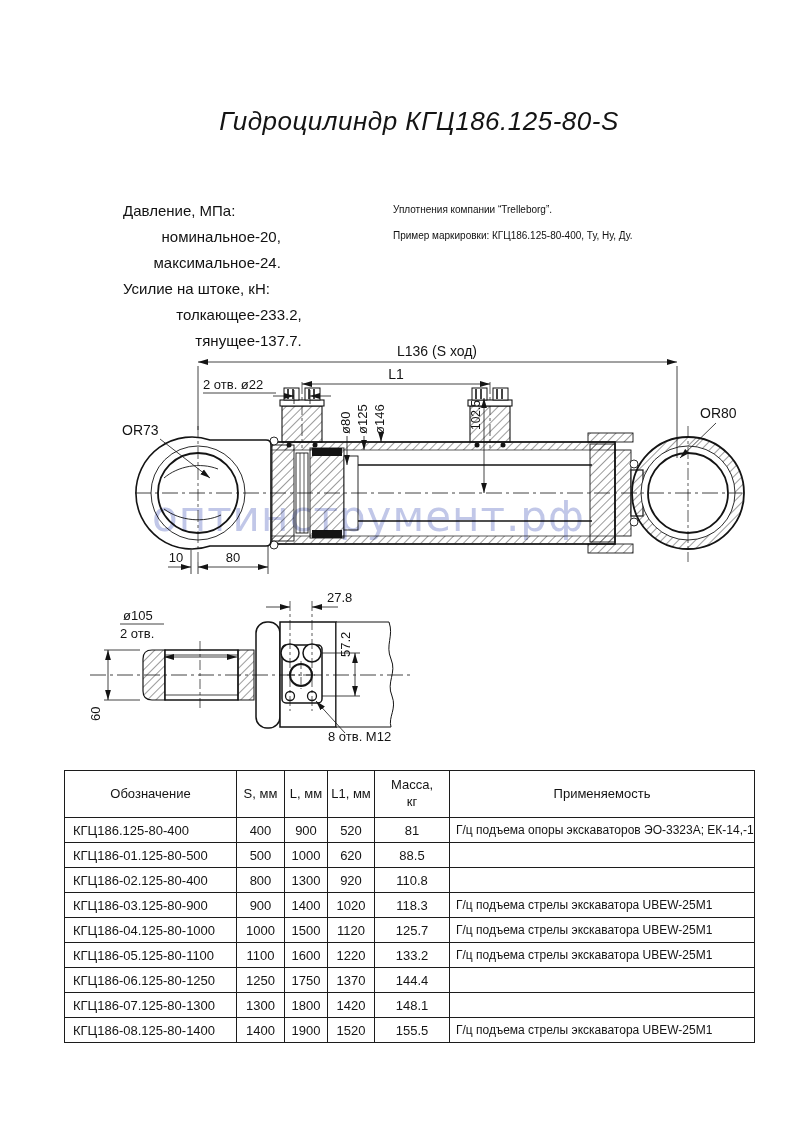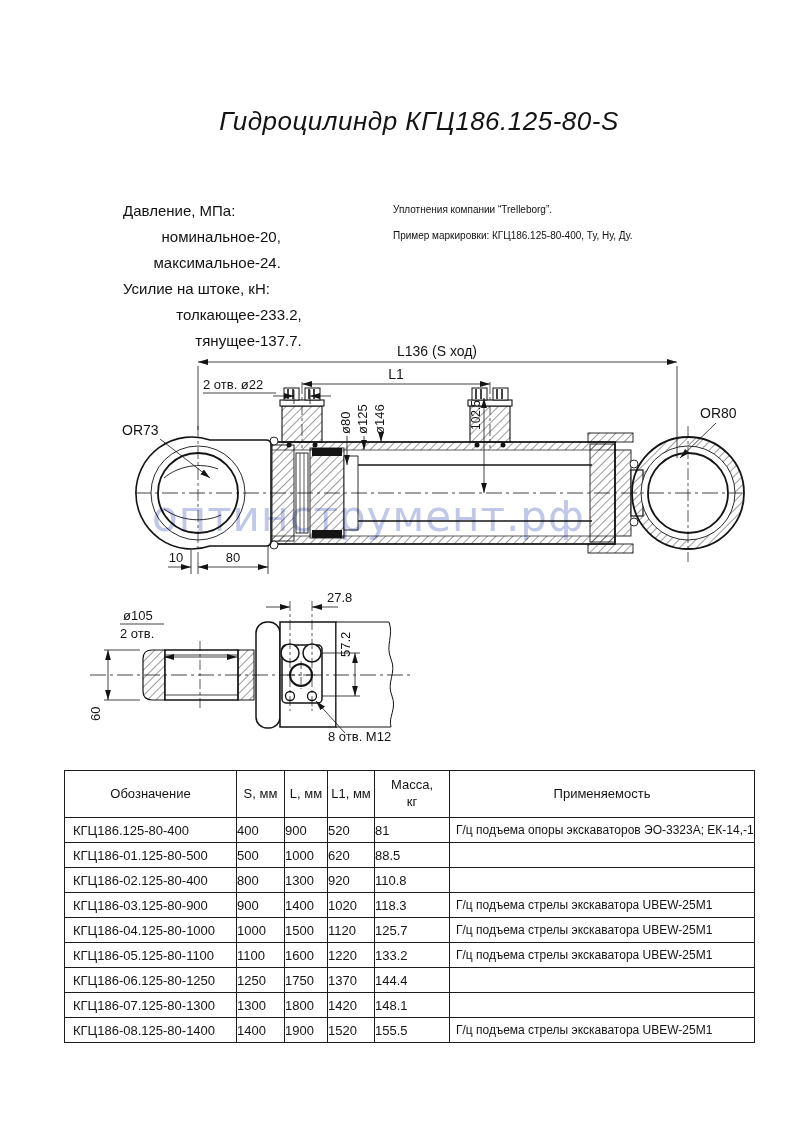--- a/index.html
+++ b/index.html
@@ -13,21 +13,21 @@
   .notes{position:absolute;left:393px;top:197px;width:360px;font-size:10px;}
   .notes .line{height:26px;line-height:26px;white-space:nowrap;}
   .wm{position:absolute;left:152px;top:492px;font-size:42px;font-family:"DejaVu Sans",sans-serif;
       color:#97a2d8;opacity:.6;mix-blend-mode:multiply;letter-spacing:1px;z-index:6;pointer-events:none;}
   svg{position:absolute;}
   svg text{font-family:"Liberation Sans",sans-serif;fill:#141414;}
   .tblwrap{position:absolute;left:64px;top:770px;width:690px;}
   table{border-collapse:collapse;table-layout:fixed;width:690px;font-size:13px;color:#141414;}
   th,td{border:1px solid #1c1c1c;padding:0;overflow:hidden;white-space:nowrap;}
   th{font-weight:normal;height:46px;text-align:center;white-space:pre-line;line-height:1.3;}
-  td{height:24px;}
+  td{height:24px;text-align:center;}
   td.des{text-align:left;padding-left:8px;}
   td.app{text-align:left;padding-left:6px;font-size:12px;}
 </style>
 </head>
 <body>
 
 <div class="page">
 
   <div class="title">Гидроцилиндр КГЦ186.125-80-S</div>
 

